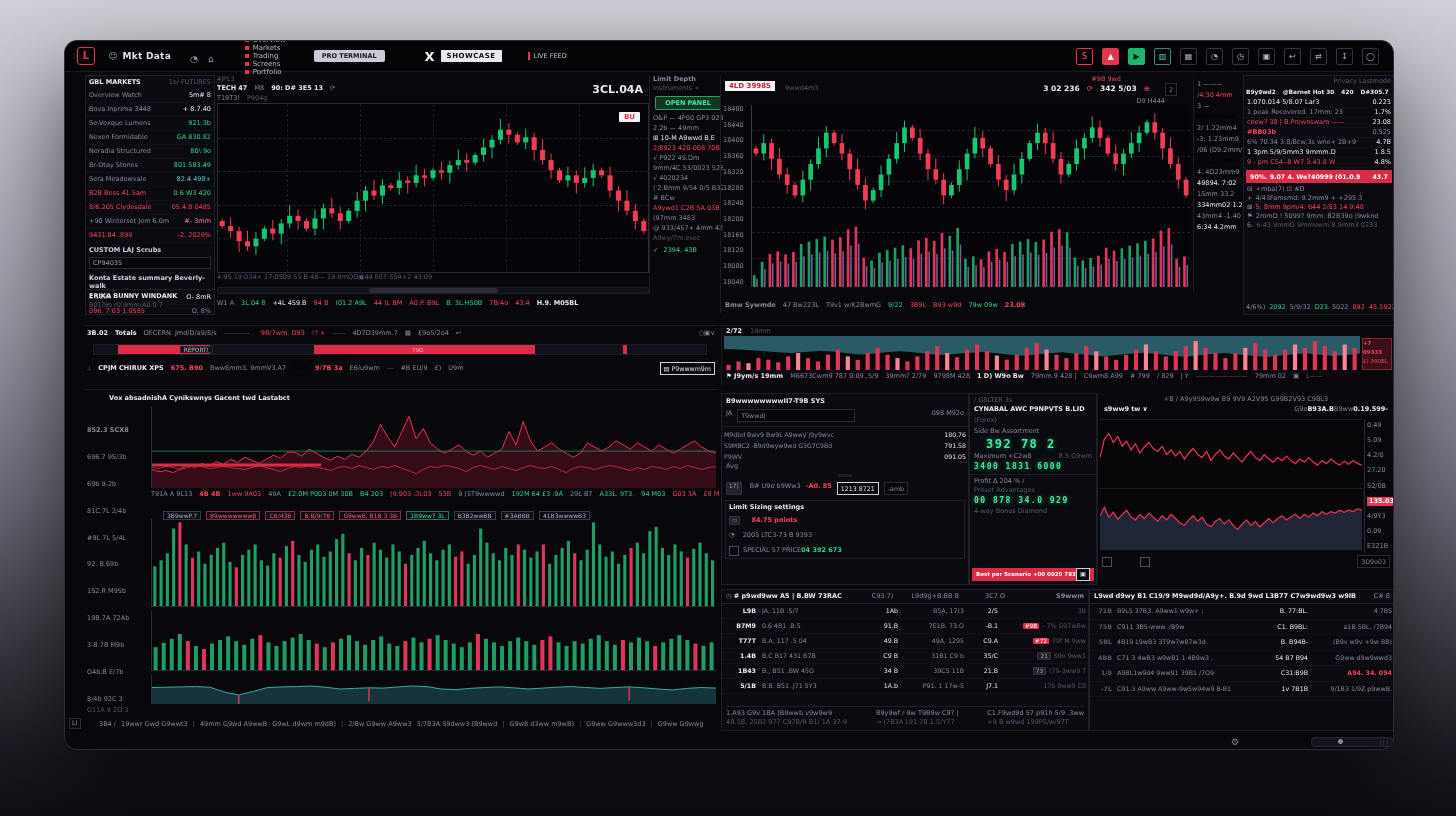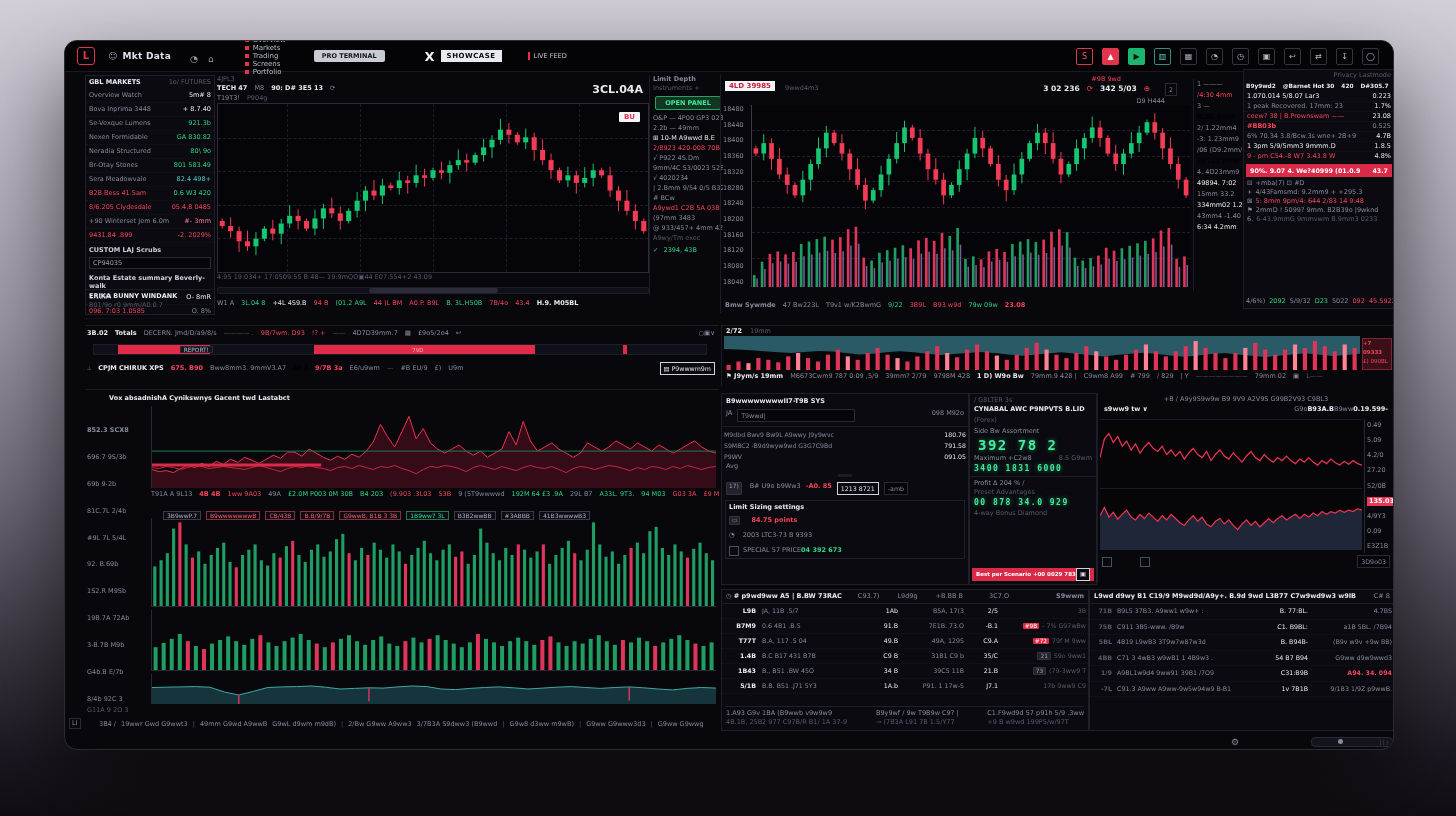--- a/index.html
+++ b/index.html
@@ -633,21 +633,21 @@
         <div class="tiny bookrow w" style="line-height:11px;white-space:nowrap;overflow:hidden">334mm02 1.2</div>
         <div class="tiny bookrow d" style="line-height:11px;white-space:nowrap;overflow:hidden">43mm4 -1.40</div>
         <div class="tiny bookrow w" style="line-height:11px;white-space:nowrap;overflow:hidden">6:34 4.2mm</div>
           </div>
     </div>
     <div class="row abs" style="left:2px;top:226px;width:514px">
       <span class="tiny"><span class="tok d b">Bmw Sywmde</span><span class="tok d">47 Bw223L</span><span class="tok d">T9v1 w/K2BwmG</span><span class="tok g">9/22</span><span class="tok r">3B9L</span><span class="tok r">B93 w9d</span><span class="tok g">79w 09w</span><span class="tok r b">23.08</span></span>
     </div>
   </div>
 
-  <div class="panel" style="left:1178px;top:28px;width:150px;height:238px;border-left:1px solid #1c1c27">
+  <div class="panel" style="left:1178px;top:34px;width:150px;height:238px;border-left:1px solid #1c1c27">
     <div class="tiny dd" style="text-align:right;padding:1px 3px">Privacy Lastmode</div>
     <div class="row" style="padding:1px 2px;flex-wrap:nowrap">
       <span class="tiny"><span class="tok w b" style="font-size:5.8px">B9y9wd2</span><span class="tok w b" style="font-size:5.8px">@Barnet Hot 30</span><span class="tok w b" style="font-size:5.8px">420</span><span class="tok w b" style="font-size:5.8px">D#305.7</span></span>
     </div>
     <div>
 
       <div class="row sp" style="padding:0 3px;line-height:12px;border-bottom:1px dotted #14141d">
         <span class="tiny w" style="overflow:hidden;white-space:nowrap;max-width:112px">1.070.014 5/8.07 Lar3</span>
         <span class="tiny w">0.223</span>
       </div>
@@ -1071,21 +1071,21 @@
         <span class="tiny g b">04 392 673</span>
       </div>
     </div>
   </div>
 
   <div class="panel" style="left:904px;top:352px;width:126px;height:190px">
     <div class="tiny dd" style="padding:2px 4px 0">/ G8LTER 3s</div>
     <div class="tiny w b" style="padding:0 4px">CYNABAL AWC P9NPVTS B.LID</div>
     <div class="tiny dd" style="padding:2px 4px">(Forex)</div>
     <div class="tiny d" style="padding:0 4px">Side Bw Assortment</div>
-    <div class="seg" style="padding:1px 8px;font-size:14px">392 78 2</div>
+    <div class="seg" style="padding:1px 16px;font-size:12px">392 78 2</div>
     <div class="row sp" style="padding:0 4px">
       <span class="tiny d">Maximum +C2w8</span>
       <span class="tiny dd">8.5 G9wm</span>
     </div>
     <div class="seg" style="padding:1px 4px;font-size:8px">3400 1831 6000</div>
     <div style="border-top:1px solid #1c1c27;margin:2px 0"></div>
     <div class="tiny d" style="padding:0 4px">Profit Δ 204 % /</div>
     <div class="tiny dd" style="padding:0 4px">Preset Advantages</div>
     <div class="seg" style="padding:1px 4px;font-size:8px">00 878 34.0 929</div>
     <div class="tiny dd" style="padding:1px 4px">4-way Bonus Diamond</div>
@@ -1128,23 +1128,23 @@
       <span class="ckbox"></span>
       <span class="ckbox"></span>
     </div>
     <span class="darkin abs" style="right:4px;top:162px">3D9o03</span>
   </div>
 
   <div class="panel" style="left:656px;top:548px;width:366px;height:140px">
     <div class="row" style="padding:2px 4px;border-bottom:1px solid #1f1f2a">
       <span class="tiny d">◷&nbsp;</span>
       <span class="tiny w b"># p9wd9ww A5 | B.BW 73RAC</span>
-      <span class="tiny d" style="margin-left:16px">C93.7)</span>
+      <span class="tiny d" style="margin-left:30px">C93.7)</span>
       <span class="tiny d" style="margin-left:18px">L9d9g</span>
-      <span class="tiny d" style="margin-left:18px">+B.BB B</span>
+      <span class="tiny d" style="">+B.BB B</span>
       <span class="tiny d" style="margin-left:26px">3C7.O</span>
       <span class="tiny d b" style="margin-left:auto">S9wwm</span>
     </div>
     <div>
 
       <div class="tblrow">
         <span class="w b" style="width:34px;text-align:right;padding-right:6px">L9B</span>
         <span class="d" style="width:104px">JA, 11B .5/7</span>
         <span class="w" style="width:32px;text-align:right">1Ab</span>
         <span class="d" style="width:66px;text-align:right">B5A, 17(3</span>

